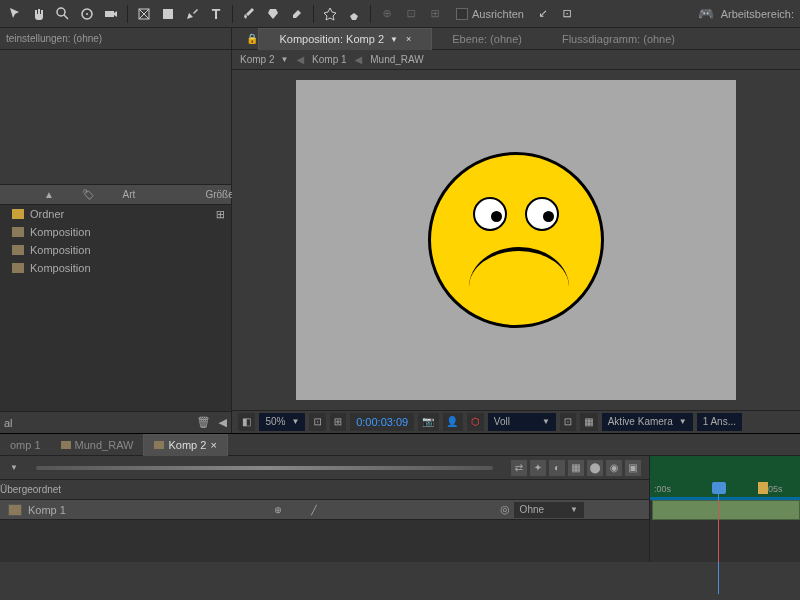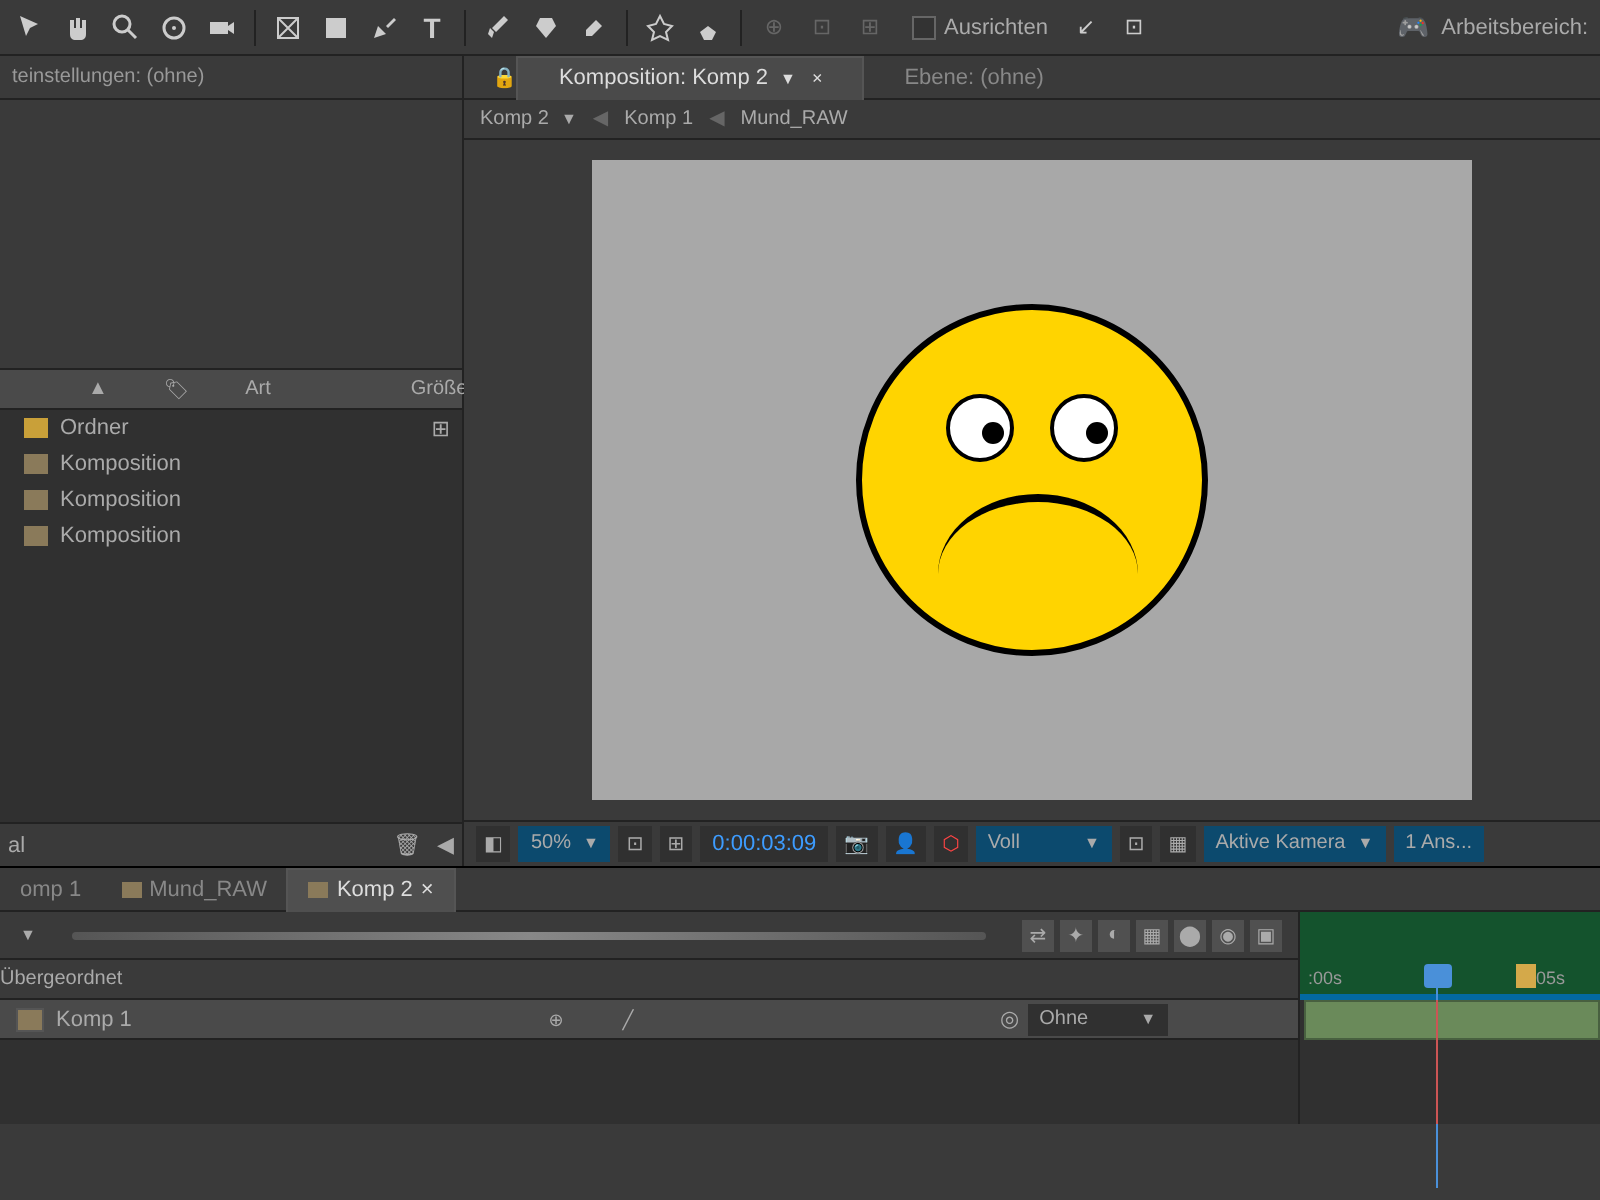--- a/index.html
+++ b/index.html
@@ -33,21 +33,21 @@
 .bc-sep{color:#666}
 .viewer{flex:1;background:#3a3a3a;display:flex;align-items:center;justify-content:center;padding:10px}
 .canvas{width:440px;height:320px;background:#a8a8a8;display:flex;align-items:center;justify-content:center;position:relative}
 .face{width:176px;height:176px;border-radius:50%;background:#ffd400;border:3px solid #000;position:relative}
 .eye{width:34px;height:34px;border-radius:50%;background:#fff;border:2px solid #000;position:absolute;top:42px}
 .eye.l{left:42px}.eye.r{right:42px}
 .pupil{width:11px;height:11px;border-radius:50%;background:#000;position:absolute;top:12px;left:16px}
 .mouth{position:absolute;width:100px;height:50px;border-top:4px solid #000;border-radius:50%/40px 40px 0 0;bottom:28px;left:38px}
 .viewer-ctrl{height:24px;background:#3a3a3a;display:flex;align-items:center;padding:0 6px;gap:4px;border-top:1px solid #222;font-size:10px}
 .ctrl-btn{height:18px;padding:0 4px;background:#303030;display:flex;align-items:center;cursor:pointer}
-.ctrl-dd{background:#0c4a6e;height:18px;padding:0 6px;display:flex;align-items:center;gap:4px}
+.ctrl-dd{background:#0f172a;height:18px;padding:0 6px;display:flex;align-items:center;gap:4px}
 .timecode{background:#303030;color:#3d9cff;padding:0 6px;height:18px;display:flex;align-items:center;font-family:monospace;font-size:11px}
 .tl{height:129px;background:#303030;display:flex;flex-direction:column;border-top:1px solid #000}
 .tl-tabs{height:22px;display:flex;align-items:center;background:#3a3a3a;border-bottom:1px solid #222}
 .tl-tab{height:22px;padding:0 10px;display:flex;align-items:center;gap:4px;font-size:11px;color:#888;cursor:pointer}
 .tl-tab.active{background:#4f4f4f;color:#ddd;border:1px solid #555;border-bottom:none}
 .tl-body{flex:1;display:flex}
 .tl-left{width:650px;display:flex;flex-direction:column;border-right:1px solid #222}
 .tl-toolbar{height:24px;display:flex;align-items:center;padding:0 8px;gap:8px;border-bottom:1px solid #222;background:#3a3a3a}
 .mini-icons{display:flex;gap:3px;margin-left:auto}
 .mini-icon{width:16px;height:16px;background:#505050;display:flex;align-items:center;justify-content:center;font-size:10px;cursor:pointer}
@@ -210,20 +210,23 @@
       <div style="width:14px"></div>
       <span class="lock-ico">🔒</span>
       <div class="tab active">
         <span>Komposition: Komp 2</span>
           <span class="dd">▼</span>
           <span class="x">×</span>
       </div>
       <div class="tab">
           <span>Ebene: (ohne)</span>
         </div>
+      <div class="tab">
+          <span>Flussdiagramm: (ohne)</span>
+        </div>
     </div>
     <div class="breadcrumb">
       <span class="bc-item">
           <span>Komp 2</span>
           <span class="dd">▼</span>
         </span>
       <span class="bc-sep">◀</span>
       <span class="bc-item">
           <span>Komp 1</span>
         </span>

